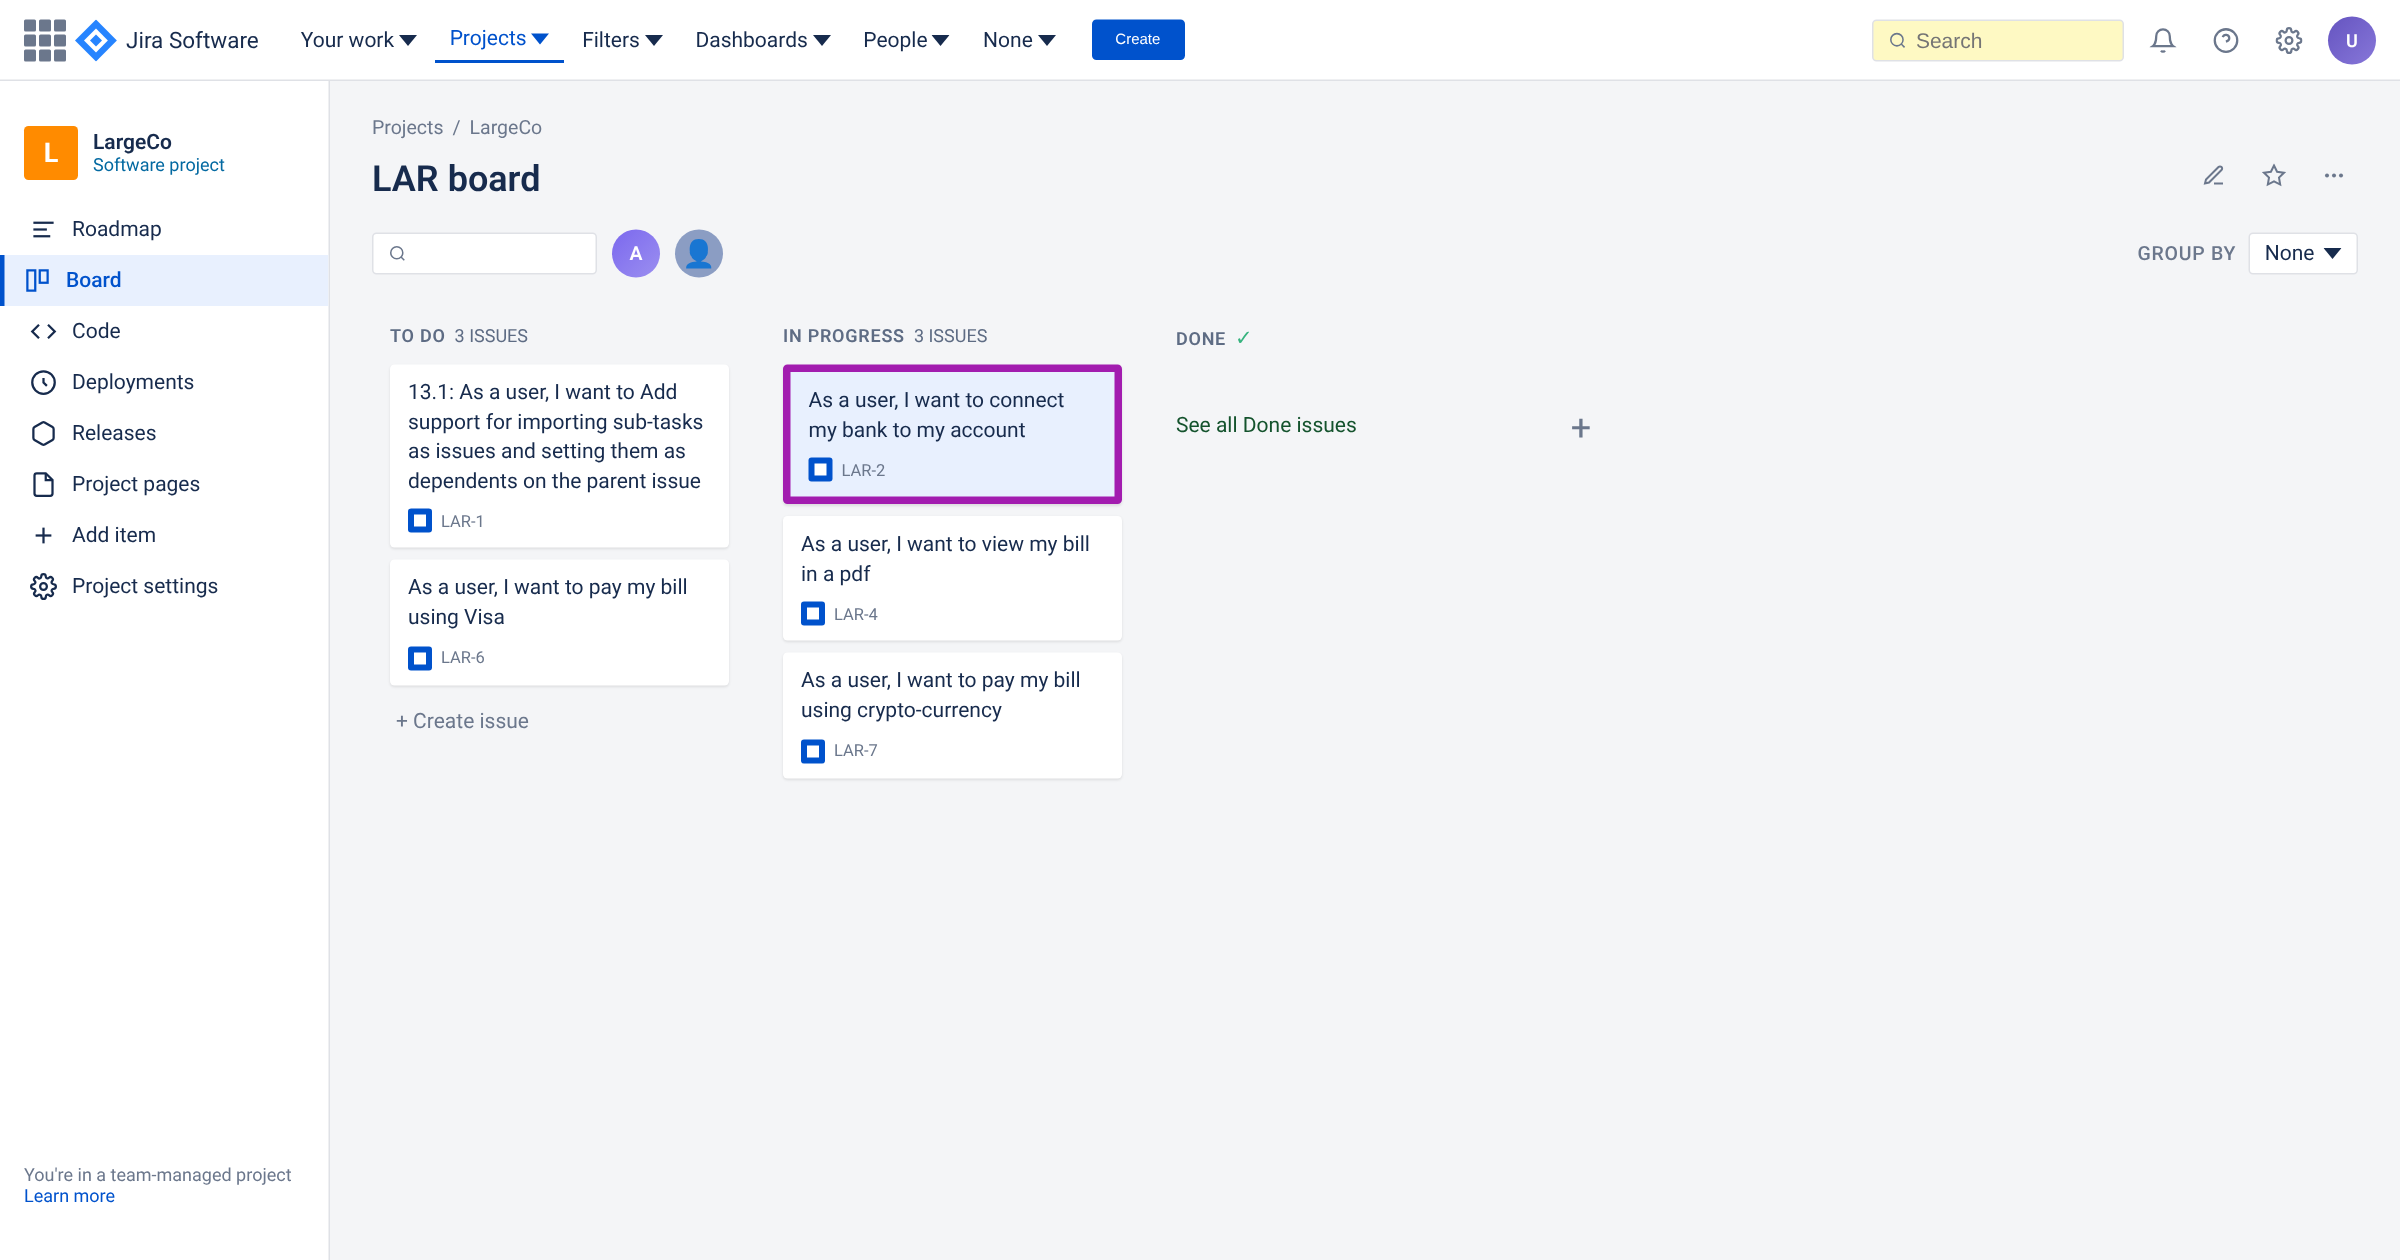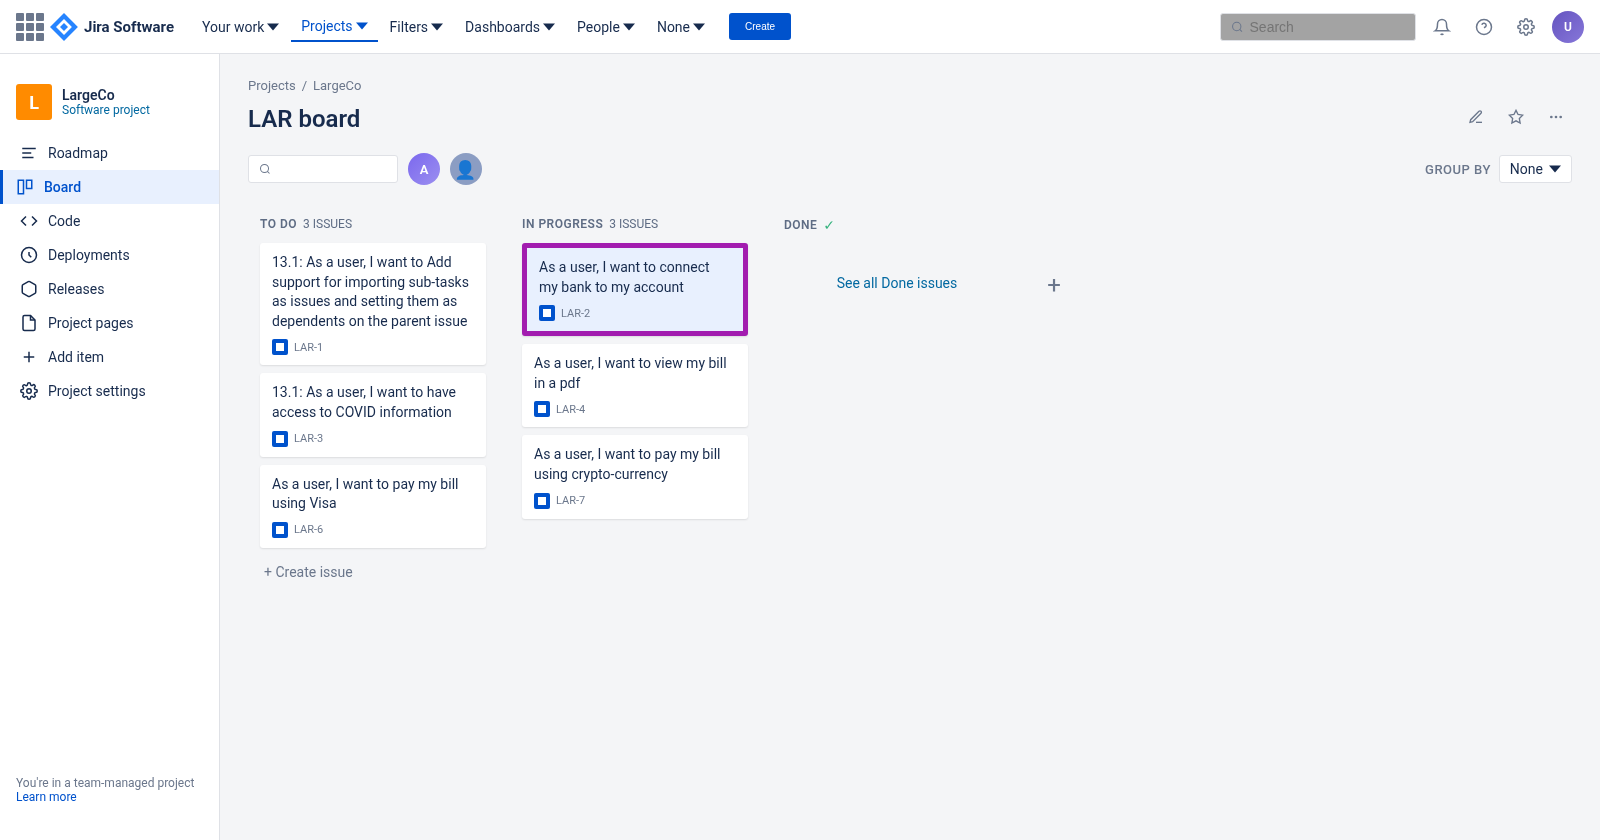--- a/index.html
+++ b/index.html
@@ -8,28 +8,28 @@
     
     .topnav {
       display: flex; align-items: center; background: #fff; height: 54px;
       padding: 0 16px; border-bottom: 1px solid #dfe1e6; position: fixed; top: 0; left: 0; right: 0; z-index: 100;
     }
     .topnav-left { display: flex; align-items: center; gap: 6px; }
     .grid-icon { width: 28px; height: 28px; display: grid; grid-template-columns: repeat(3,8px); grid-template-rows: repeat(3,8px); gap: 2px; cursor: pointer; }
     .grid-dot { background: #6b778c; border-radius: 1px; }
     .jira-logo { display: flex; align-items: center; gap: 6px; margin-right: 12px; }
     .jira-logo-icon { width: 28px; height: 28px; }
-    .jira-logo-text { font-size: 15px; font-weight: 700; color: #172b4d; }
+    .jira-logo-text { font-size: 15px; font-weight: 400; color: #172b4d; }
     .nav-links { display: flex; align-items: center; gap: 2px; }
     .nav-link { padding: 6px 10px; border-radius: 3px; color: #172b4d; cursor: pointer; font-size: 14px; display: flex; align-items: center; gap: 3px; white-space: nowrap; }
     .nav-link.active { color: #0052cc; border-bottom: 2px solid #0052cc; border-radius: 0; }
     .nav-link svg { width: 12px; height: 12px; fill: currentColor; }
     .create-btn { background: #0052cc; color: #fff; border: none; padding: 8px 16px; border-radius: 3px; font-size: 10px; font-weight: 400; cursor: pointer; margin-left: 8px; }
     .topnav-right { margin-left: auto; display: flex; align-items: center; gap: 10px; }
-    .search-box { display: flex; align-items: center; background: #a3a3a3; border: 1px solid #dfe1e6; border-radius: 3px; padding: 5px 10px; gap: 6px; width: 196px; cursor: text; }
+    .search-box { display: flex; align-items: center; background: #fef9c3; border: 1px solid #dfe1e6; border-radius: 3px; padding: 5px 10px; gap: 6px; width: 168px; cursor: text; }
     .search-box input { border: none; background: transparent; outline: none; font-size: 14px; color: #172b4d; width: 100%; }
     .icon-btn { width: 32px; height: 32px; border-radius: 50%; display: flex; align-items: center; justify-content: center; cursor: pointer; color: #6b778c; }
     .avatar-btn { width: 32px; height: 32px; border-radius: 50%; background: linear-gradient(135deg, #6554c0 0%, #8777d9 100%); cursor: pointer; display: flex; align-items: center; justify-content: center; color: white; font-size: 12px; font-weight: 600; }
 
     
     .layout { display: flex; margin-top: 54px; }
 
     
     .sidebar { width: 220px; min-height: calc(100vh - 54px); background: #fff; border-right: 1px solid #dfe1e6; padding: 20px 0; position: fixed; top: 54px; bottom: 0; overflow-y: auto; display: flex; flex-direction: column; }
     .sidebar-project { display: flex; align-items: center; gap: 10px; padding: 10px 16px 16px; }
@@ -83,21 +83,21 @@
     .card-title { font-size: 14px; color: #172b4d; line-height: 1.4; margin-bottom: 8px; }
     .card-footer { display: flex; align-items: center; gap: 6px; }
     .card-type-icon { width: 16px; height: 16px; background: #0052cc; border-radius: 2px; display: flex; align-items: center; justify-content: center; }
     .card-type-icon svg { width: 10px; height: 10px; fill: white; }
     .card-id { font-size: 11px; color: #6b778c; }
 
     
     .create-issue-btn { display: flex; align-items: center; gap: 6px; padding: 8px 4px; color: #6b778c; cursor: pointer; font-size: 14px; width: 100%; border-radius: 3px; }
 
     
-    .done-see-all { display: flex; align-items: center; justify-content: center; padding: 30px 0; color: #0369a1; font-size: 14px; cursor: pointer; }
+    .done-see-all { display: flex; align-items: center; padding: 30px 0; color: #14532d; font-size: 14px; cursor: pointer; }
   </style>
 </head>
 <body>
 
 <nav class="topnav">
   <div class="topnav-left">
     <div class="grid-icon">
       <div class="grid-dot"></div>
         <div class="grid-dot"></div>
         <div class="grid-dot"></div>
@@ -329,32 +329,20 @@
             <div class="card-type-icon">
               <svg viewBox="0 0 10 10" fill="white">
                   <path d="M1 1h8v8H1z"></path>
                   <path d="M3 5h4M3 3h4M3 7h2" stroke="white" stroke-width="1" fill="none"></path>
                 </svg>
             </div>
             <span class="card-id">LAR-1</span>
           </div>
         </div>
         <div class="card">
-          <div class="card-title">13.1: As a user, I want to have access to COVID information</div>
-          <div class="card-footer">
-            <div class="card-type-icon">
-              <svg viewBox="0 0 10 10" fill="white">
-                  <path d="M1 1h8v8H1z"></path>
-                  <path d="M3 5h4M3 3h4M3 7h2" stroke="white" stroke-width="1" fill="none"></path>
-                </svg>
-            </div>
-            <span class="card-id">LAR-3</span>
-          </div>
-        </div>
-        <div class="card">
           <div class="card-title">As a user, I want to pay my bill using Visa</div>
           <div class="card-footer">
             <div class="card-type-icon">
               <svg viewBox="0 0 10 10" fill="white">
                   <path d="M1 1h8v8H1z"></path>
                   <path d="M3 5h4M3 3h4M3 7h2" stroke="white" stroke-width="1" fill="none"></path>
                 </svg>
             </div>
             <span class="card-id">LAR-6</span>
           </div>

